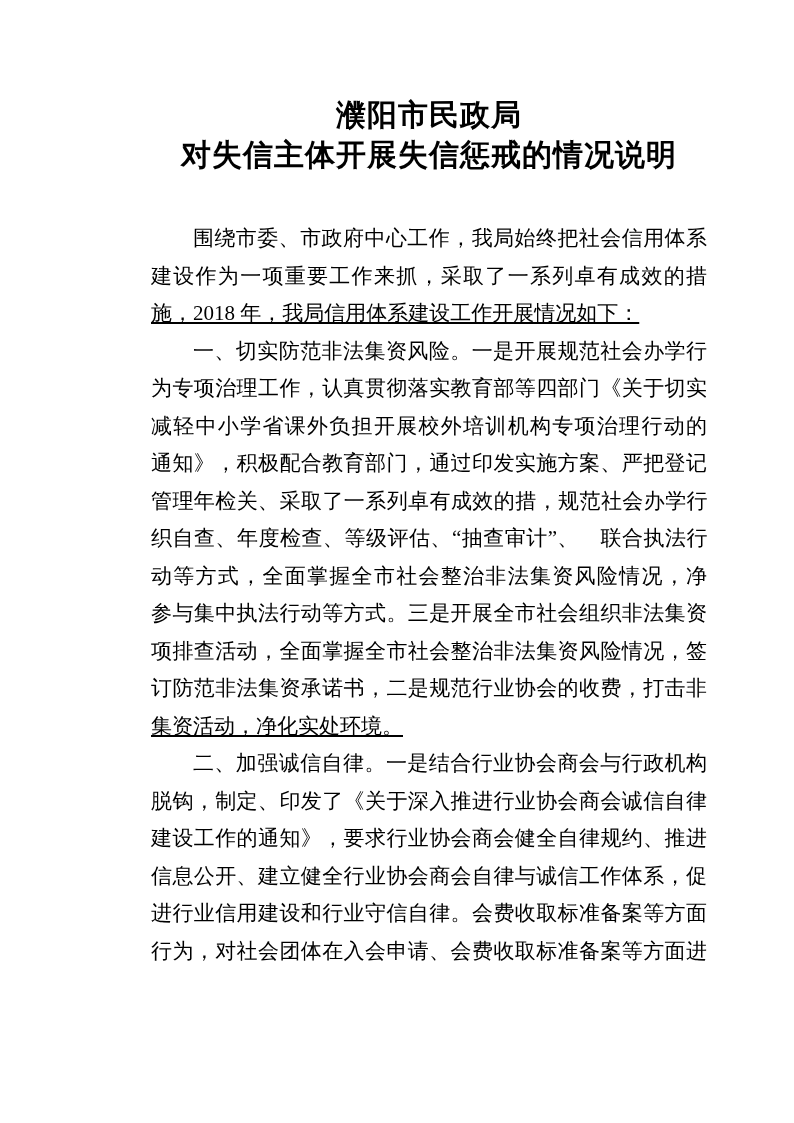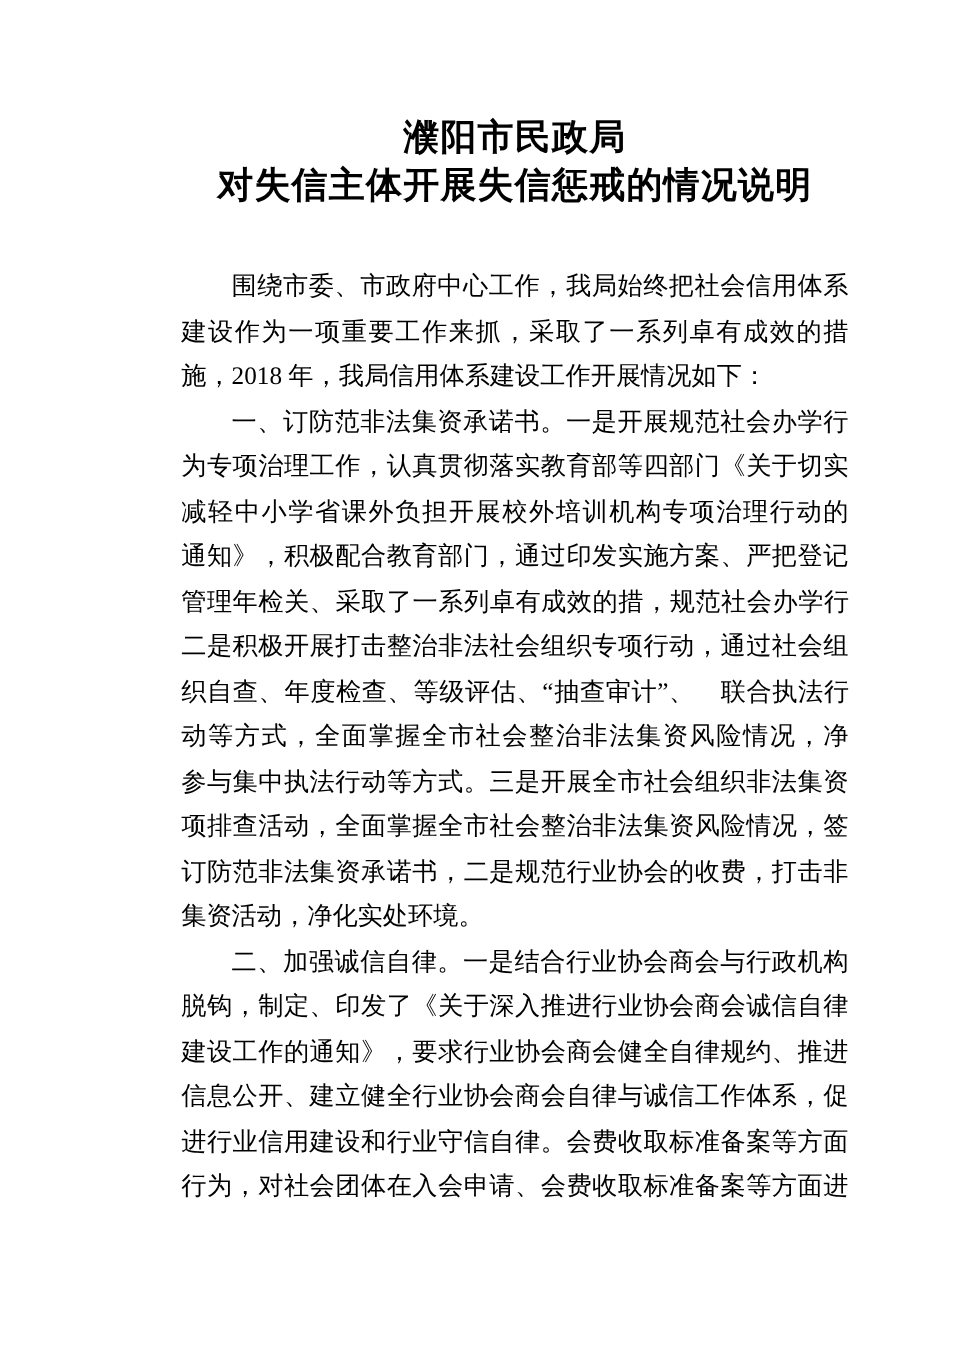--- a/index.html
+++ b/index.html
@@ -46,46 +46,46 @@
     text-align: justify;
     text-align-last: justify;
   }
   .line.indent {
     text-indent: 2em;
     font-family: Liberation Serif, serif;
   }
   .line.no-justify {
     text-align: right;
     text-align-last: left;
+    text-decoration: underline;
   }
   .line.tight {
     letter-spacing: -0.6px;
   }
 </style>
 </head>
 <body>
 
 <div class="page">
   <div class="title-block">
     <div class="title-line">濮阳市民政局</div>
     <div class="title-line">对失信主体开展失信惩戒的情况说明</div>
   </div>
   <div class="body-block">
       <div class="paragraph">
         <div class="line indent">围绕市委、市政府中心工作，我局始终把社会信用体系</div>
         <div class="line">建设作为一项重要工作来抓，采取了一系列卓有成效的措</div>
         <div class="line no-justify">施，2018 年，我局信用体系建设工作开展情况如下：</div>
       </div>
       <div class="paragraph">
-        <div class="line indent">一、订防范非法集资承诺书。一是开展规范社会办学行</div>
+        <div class="line indent">一、切实防范非法集资风险。一是开展规范社会办学行</div>
         <div class="line">为专项治理工作，认真贯彻落实教育部等四部门《关于切实</div>
         <div class="line">减轻中小学省课外负担开展校外培训机构专项治理行动的</div>
         <div class="line">通知》，积极配合教育部门，通过印发实施方案、严把登记</div>
         <div class="line tight">管理年检关、采取了一系列卓有成效的措，规范社会办学行为。</div>
-        <div class="line">二是积极开展打击整治非法社会组织专项行动，通过社会组</div>
         <div class="line tight">织自查、年度检查、等级评估、“抽查审计”、　联合执法行</div>
         <div class="line">动等方式，全面掌握全市社会整治非法集资风险情况，净</div>
         <div class="line">参与集中执法行动等方式。三是开展全市社会组织非法集资专</div>
         <div class="line">项排查活动，全面掌握全市社会整治非法集资风险情况，签</div>
         <div class="line">订防范非法集资承诺书，二是规范行业协会的收费，打击非法</div>
         <div class="line no-justify">集资活动，净化实处环境。</div>
       </div>
       <div class="paragraph">
         <div class="line indent">二、加强诚信自律。一是结合行业协会商会与行政机构</div>
         <div class="line">脱钩，制定、印发了《关于深入推进行业协会商会诚信自律</div>

